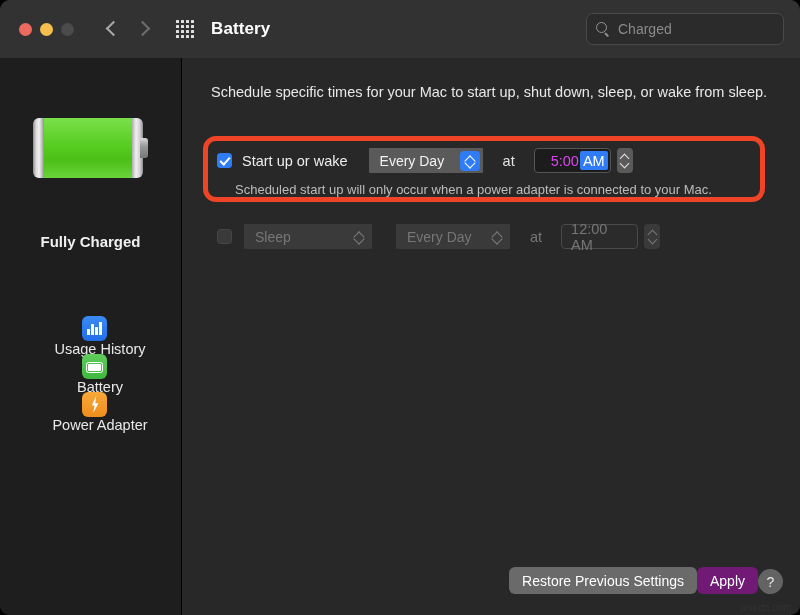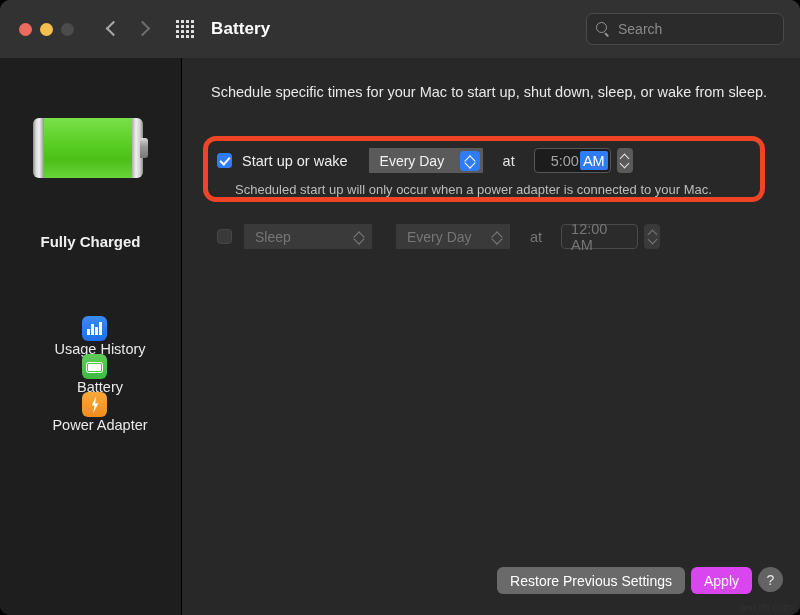--- a/index.html
+++ b/index.html
@@ -447,21 +447,21 @@
     border: 1px solid #565656;
     border-radius: 4px;
     display: flex;
     align-items: center;
     justify-content: flex-end;
     box-sizing: border-box;
     padding-right: 2px;
   }
   .timefield .tnum {
     font-size: 14.5px;
-    color: #a3a3a3;
+    color: #d946ef;
     padding: 0 1px 0 9px;
   }
   .timefield .tsel {
     font-size: 14.5px;
     color: #ffffff;
     background: #2f7cf6;
     padding: 1.5px 3px;
     border-radius: 2px;
   }
   .timefield.disabled {
@@ -493,38 +493,38 @@
   .stepper.disabled { background: #3a3a3a; }
   .stepper.disabled::before,
   .stepper.disabled::after { border-color: #787878; }
 
   
   .footer {
     position: absolute;
     right: 17px;
     bottom: 21px;
     display: flex;
-    align-items: flex-start;
-    gap: 6px;
+    align-items: flex-end;
+    gap: 0;
   }
   .btn {
     height: 27px;
     border-radius: 6px;
     display: flex;
     align-items: center;
     padding: 0 13px;
     font-size: 14px;
     box-sizing: border-box;
   }
   .btn-secondary {
     background: #6a6a6a;
     color: #ffffff;
   }
   .btn-primary {
-    background: #d946ef;
+    background: #701a75;
     color: #ffffff;
   }
   .btn-help {
     width: 25px;
     height: 25px;
     border-radius: 50%;
     background: #636363;
     color: #e9e9e9;
     display: flex;
     align-items: center;
@@ -575,21 +575,21 @@
       <i></i>
         <i></i>
         <i></i>
         <i></i>
     </div>
 
     <div class="wintitle">Battery</div>
 
     <div class="searchbox">
       <span class="searchicon"></span>
-      <span class="searchtext">Search</span>
+      <span class="searchtext">Charged</span>
     </div>
   </div>
 
   <div class="sidebar">
 
     <div class="battery-graphic">
       <div class="bat-body">
         <div class="bat-fill"></div>
       </div>
       <div class="bat-nub"></div>

